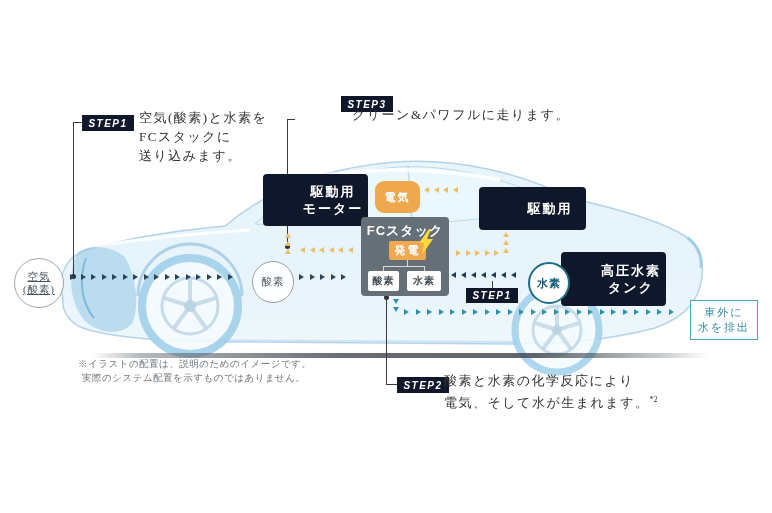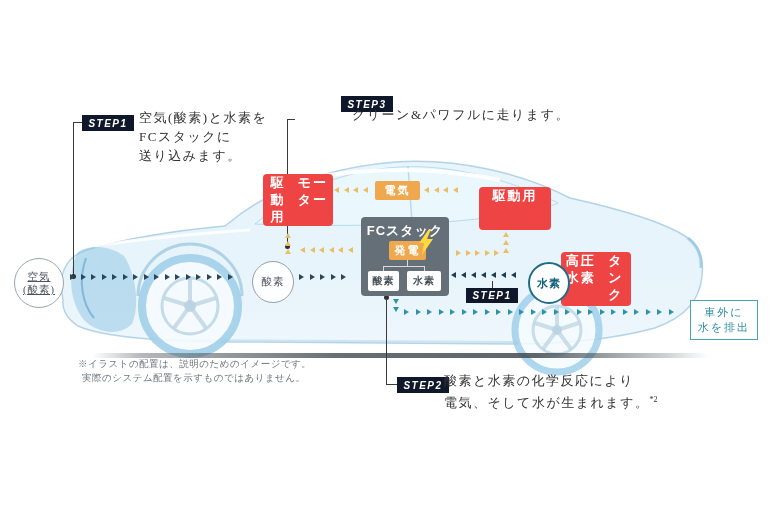--- a/index.html
+++ b/index.html
@@ -17,31 +17,31 @@
   
   .flow{position:absolute;display:flex;z-index:3;}
   .flow.h{flex-direction:row;align-items:center;}
   .flow.v{flex-direction:column;align-items:center;}
   .tri{width:0;height:0;display:block;}
   .tri-right{border-top:3.5px solid transparent;border-bottom:3.5px solid transparent;border-left:5.5px solid currentColor;}
   .tri-left{border-top:3.5px solid transparent;border-bottom:3.5px solid transparent;border-right:5.5px solid currentColor;}
   .tri-up{border-left:3.5px solid transparent;border-right:3.5px solid transparent;border-bottom:5.5px solid currentColor;}
   .tri-down{border-left:3.5px solid transparent;border-right:3.5px solid transparent;border-top:5.5px solid currentColor;}
   
-  .gbox{position:absolute;background:#ef4444;border-radius:4px;color:#fff;
+  .gbox{position:absolute;background:#0f172a;border-radius:4px;color:#fff;
     font:bold 13px/17px "Liberation Sans",sans-serif;text-align:center;letter-spacing:2px;
-    display:flex;flex-direction:row;justify-content:center;z-index:4;}
+    display:flex;flex-direction:column;justify-content:center;z-index:4;padding-left:35px;}
   #fc-box{position:absolute;left:361px;top:217px;width:88px;height:79px;background:#656F78;
     border-radius:4px;z-index:4;text-decoration:underline;}
   #fc-title{position:absolute;left:0;top:5px;width:100%;text-align:center;color:#fff;
     font:bold 13px "Liberation Sans",sans-serif;letter-spacing:1px;}
   .obox{position:absolute;background:#EFA84E;border-radius:2px;color:#fff;
     font:bold 11px "Liberation Sans",sans-serif;letter-spacing:2px;
     display:flex;align-items:center;justify-content:center;}
-  #elec-box{position:absolute;left:375px;top:181px;width:45px;height:19px;z-index:4;}
+  #elec-box{position:absolute;left:375px;top:181px;width:45px;height:32px;z-index:4;border-radius:9px;}
   .wbox{position:absolute;background:#fff;border-radius:2px;color:#454E56;
     font:600 10px "Liberation Sans",sans-serif;letter-spacing:1px;
     display:flex;align-items:center;justify-content:center;}
   .fcline{position:absolute;background:#D7DBDE;}
   
   .circ{position:absolute;border-radius:50%;background:#fff;display:flex;flex-direction:column;
     align-items:center;justify-content:center;z-index:4;text-align:center;}
   #air-circle{left:14px;top:258px;width:48px;height:48px;border:1.5px solid #9AA6AD;
     font:10.5px/13px "Liberation Serif",serif;color:#4A545C;letter-spacing:1px;text-decoration:underline;}
   #oxygen-circle{left:252px;top:261px;width:40px;height:40px;border:1px solid #97A1A8;

